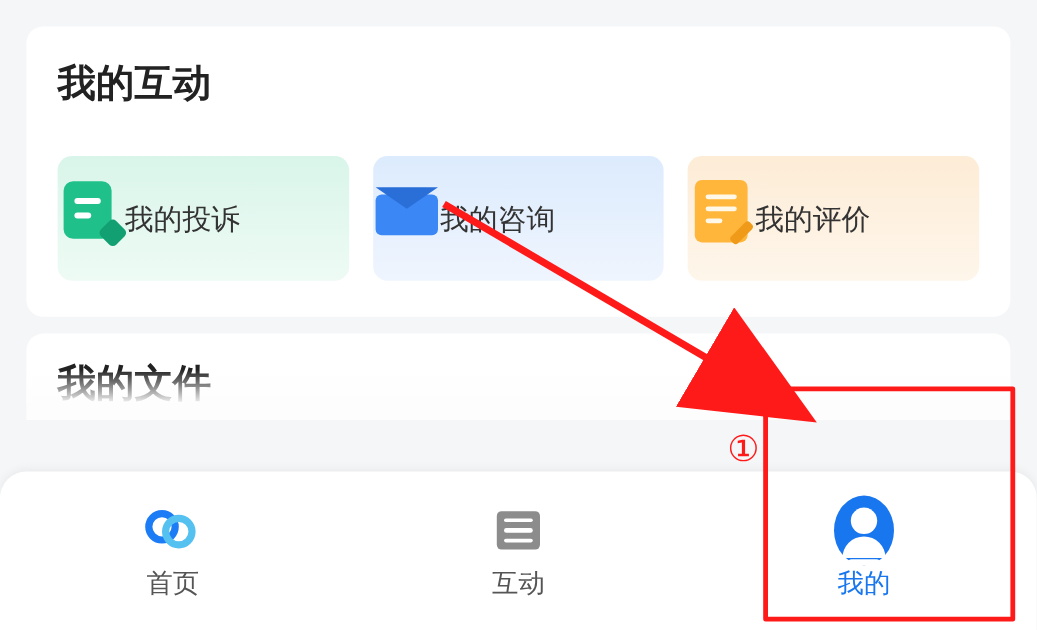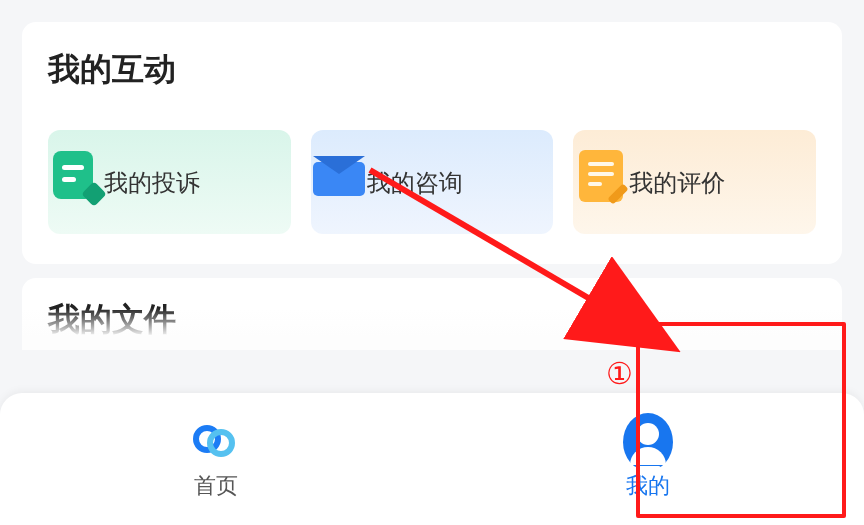--- a/index.html
+++ b/index.html
@@ -261,20 +261,30 @@
     <div class="nav-icon">
       <div class="nav-home">
           <div class="ring"></div>
           <div class="ring r2"></div>
         </div>
     </div>
     <div class="nav-label">首页</div>
   </div>
   <div class="nav-item">
     <div class="nav-icon">
+      <div class="nav-lines-wrap">
+          <span></span>
+          <span></span>
+          <span></span>
+        </div>
+    </div>
+    <div class="nav-label">互动</div>
+  </div>
+  <div class="nav-item">
+    <div class="nav-icon">
       <div class="nav-me">
           <div class="head"></div>
           <div class="body"></div>
           <div class="base"></div>
         </div>
     </div>
     <div class="nav-label active">我的</div>
   </div>
 </div>
 

